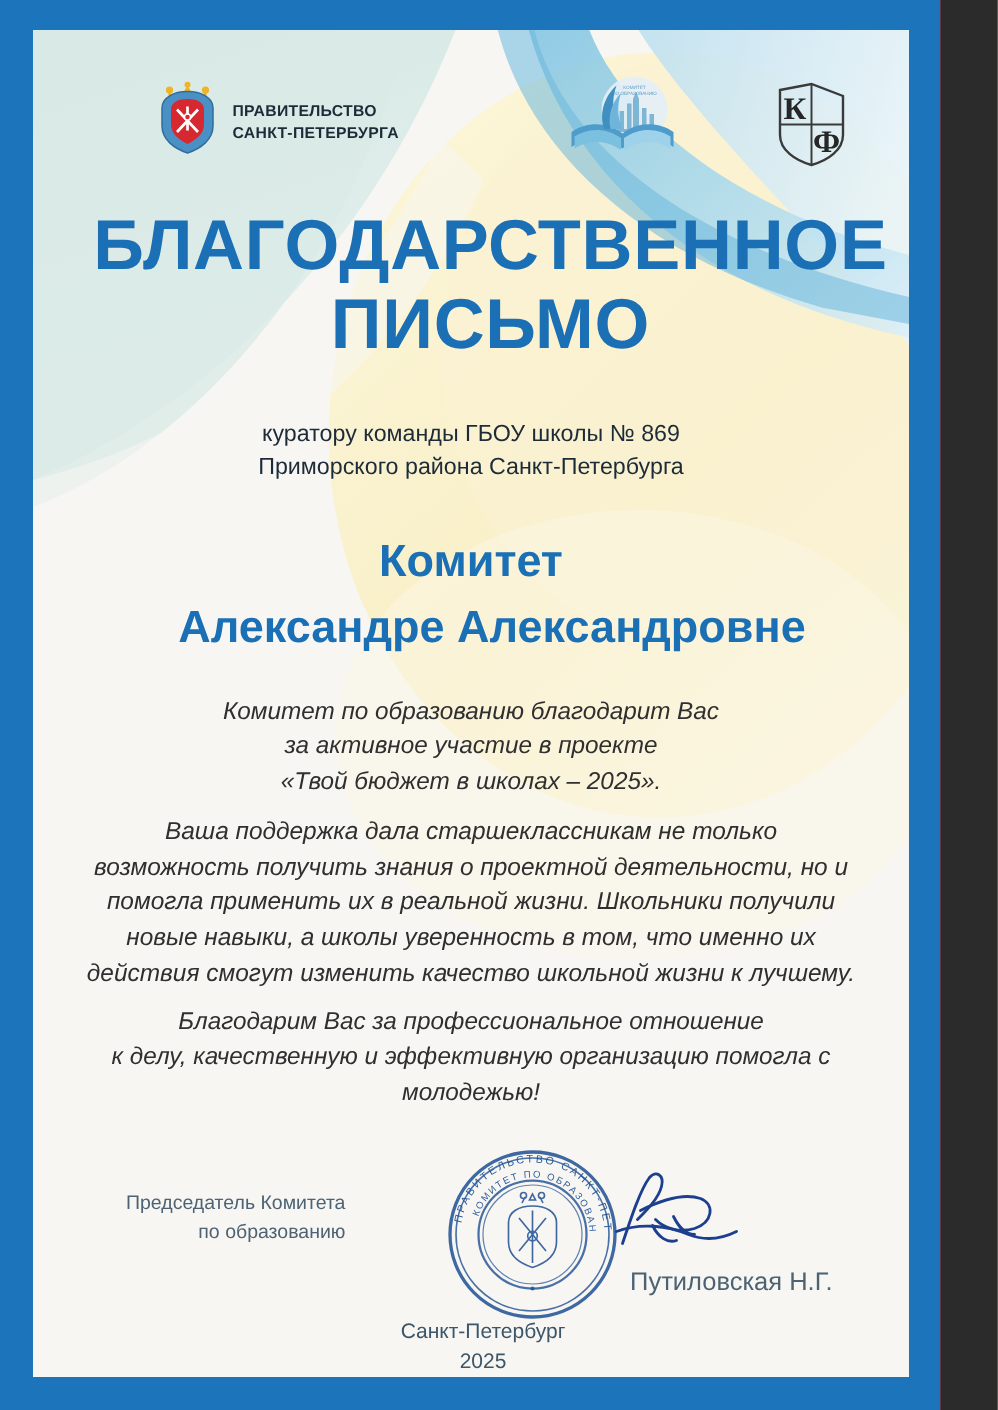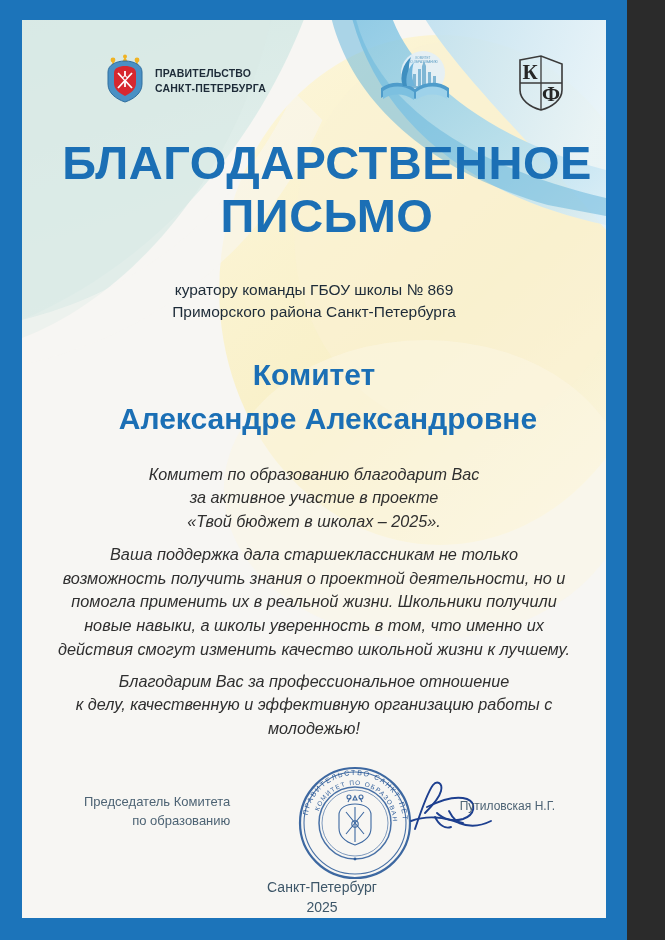--- a/index.html
+++ b/index.html
@@ -148,22 +148,22 @@
     top: 773px;
     font-size: 13px;
     color: #4d6374;
     line-height: 1.45;
     text-align: right;
     white-space: pre-line;
   }
   .sig-right {
     position: absolute;
     right: 51px;
-    top: 779px;
-    font-size: 12px;
+    top: 825px;
+    font-size: 17px;
     color: #4d6374;
     text-align: right;
   }
   .seal {
     position: absolute;
     left: 272px;
     top: 742px;
     width: 122px;
     height: 122px;
   }
@@ -320,21 +320,21 @@
 за активное участие в проекте
 «Твой бюджет в школах – 2025».</div>
 
       <div class="para para-2">Ваша поддержка дала старшеклассникам не только
 возможность получить знания о проектной деятельности, но и
 помогла применить их в реальной жизни. Школьники получили
 новые навыки, а школы уверенность в том, что именно их
 действия смогут изменить качество школьной жизни к лучшему.</div>
 
       <div class="para para-3">Благодарим Вас за профессиональное отношение
-к делу, качественную и эффективную организацию работы с
+к делу, качественную и эффективную организацию помогла с
 молодежью!</div>
     </div>
 
     <div class="sig-left">Председатель Комитета
 по образованию</div>
 
     <div class="seal">
       <svg width="122" height="122" viewBox="0 0 122 122" xmlns="http://www.w3.org/2000/svg">
         <defs>
           <path id="arcOuter" d="M 61,61 m -48,0 a 48,48 0 1,1 96,0" fill="none"></path>

